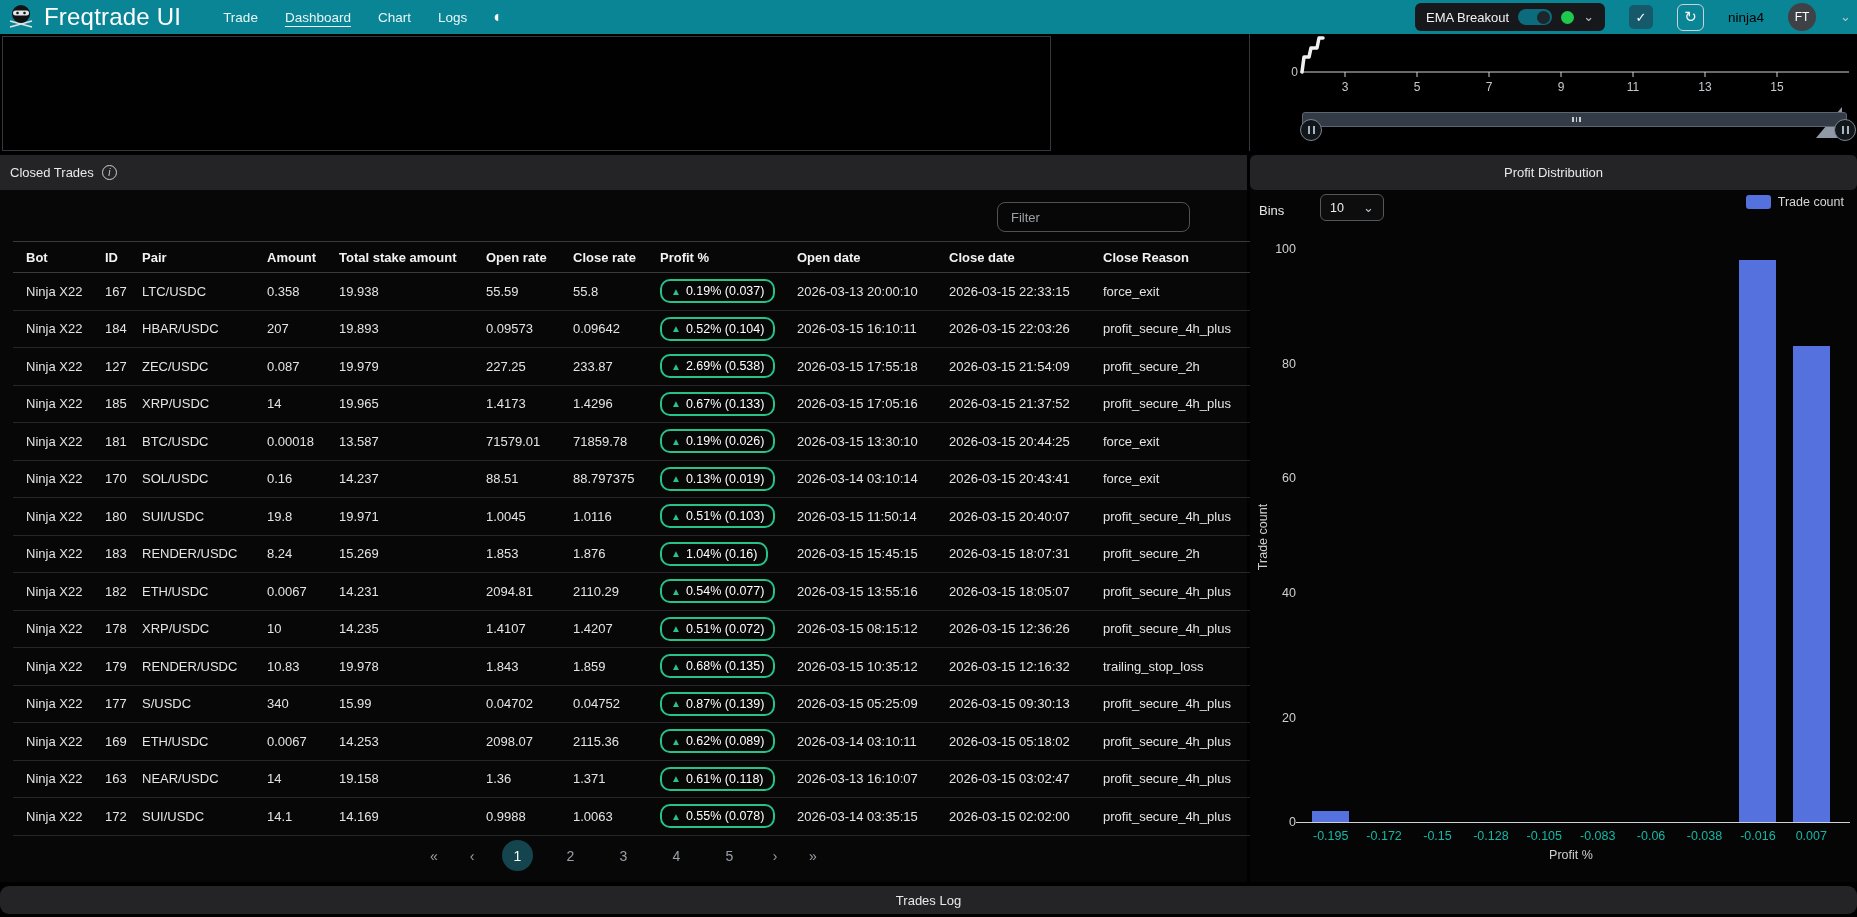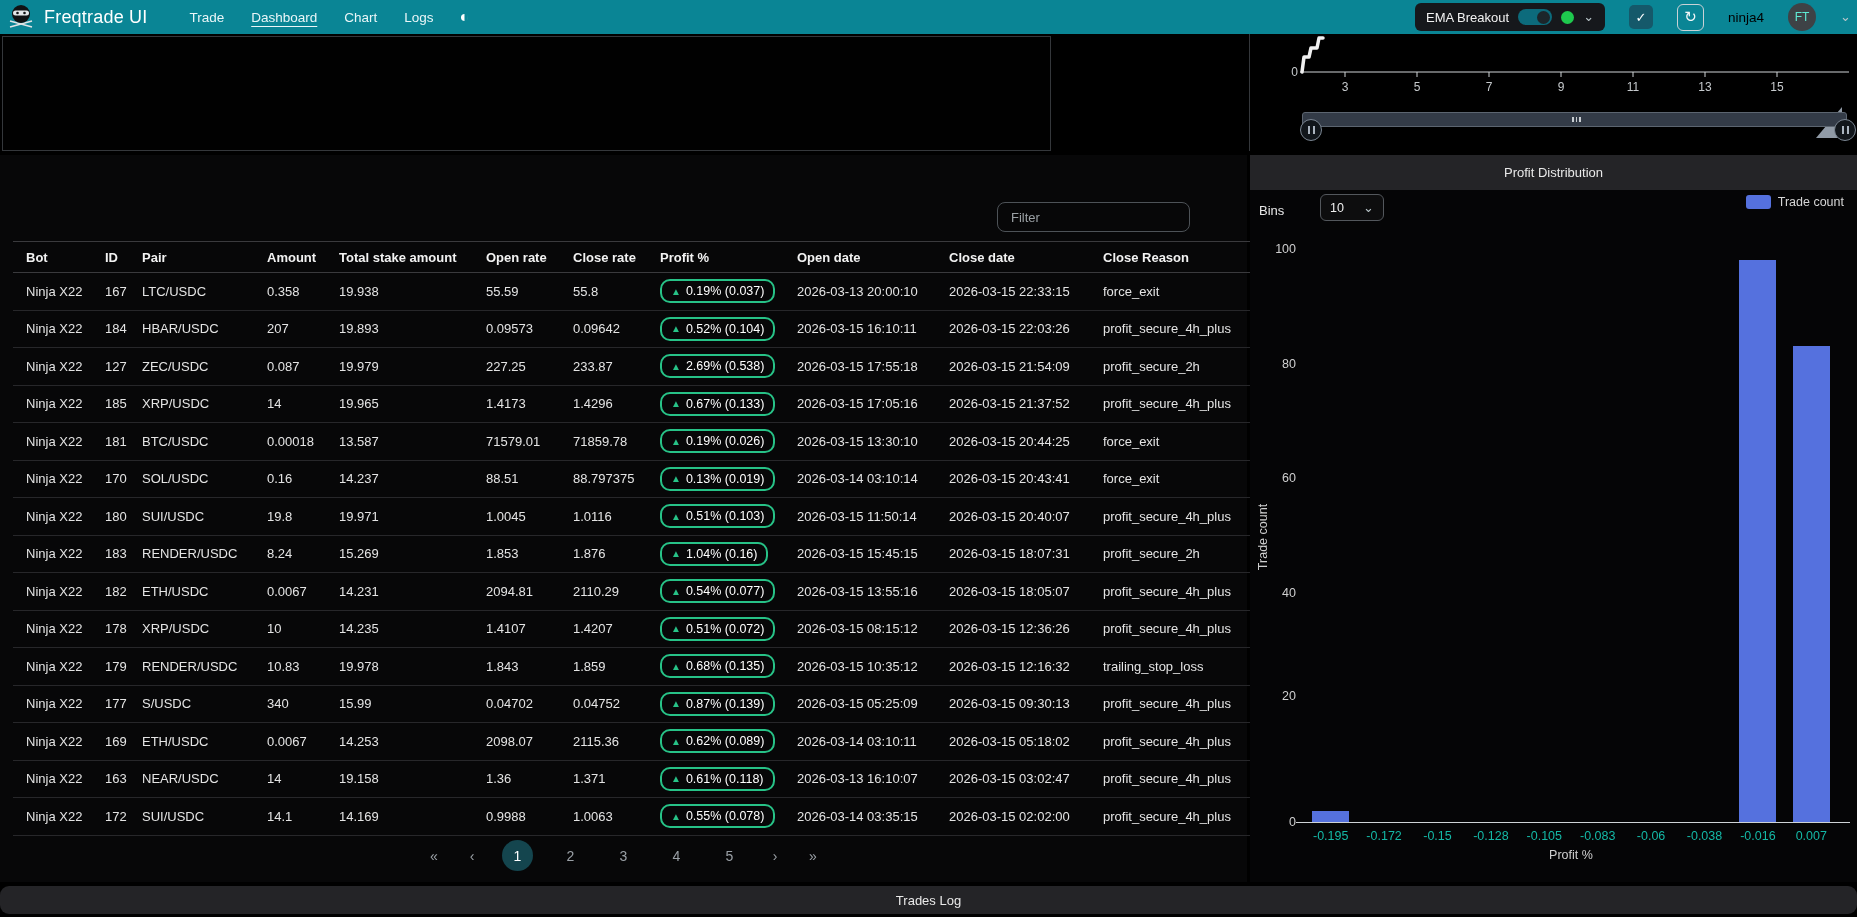--- a/index.html
+++ b/index.html
@@ -1,38 +1,38 @@
 <!DOCTYPE html>
 <html style="--navbar-teal: #0a8595; --panel-header: #242427; --profit-green: #27c287; --bar-blue: #5571de; --status-green: #1ec94e;"><head>
 <meta charset="utf-8">
 <style>
   html,body{margin:0;padding:0;background:#000;font-family:"Liberation Sans",sans-serif;}
   .screen{position:relative;width:1857px;height:917px;background:#000;overflow:hidden;}
 
   
   .navbar{position:absolute;left:0;top:0;width:100%;height:34px;background:var(--navbar-teal,#0a8595);
           display:flex;align-items:center;box-sizing:border-box;padding:0 6px;}
-  .brand{color:#fff;font-size:18px;font-weight:500;margin-left:8px;letter-spacing:.2px;}
+  .brand{color:#fff;font-size:24px;font-weight:500;margin-left:8px;letter-spacing:.2px;}
   .nav-items{display:flex;align-items:center;margin-left:42px;gap:27px;}
   .nav-link{color:#eaf6f8;font-size:13.5px;text-decoration:none;cursor:pointer;text-align:center;}
   .nav-link.active{text-decoration:underline;text-underline-offset:4px;}
   .theme-icon{color:#fff;font-size:16px;margin-left:26px;cursor:pointer;}
   .nav-right{margin-left:auto;display:flex;align-items:center;gap:24px;}
   .bot-pill{display:flex;align-items:center;gap:9px;background:#16181c;border-radius:6px;height:28px;padding:0 11px;cursor:pointer;}
   .bot-pill .bot-name{color:#f2f2f2;font-size:13px;}
   .toggle{position:relative;width:34px;height:16px;border-radius:9px;background:#0c6b7c;}
   .toggle .knob{position:absolute;right:2px;top:1.5px;width:13px;height:13px;border-radius:50%;background:#1c262b;}
   .status-dot{width:13px;height:13px;border-radius:50%;background:var(--status-green,#1ec94e);}
   .chev{color:#b9c6ca;font-size:13px;line-height:10px;}
   .check-btn{width:24px;height:24px;border-radius:5px;background:#15596a;color:#fff;font-size:13px;
              display:flex;align-items:center;justify-content:center;cursor:pointer;}
   .reload-btn{width:27px;height:27px;border-radius:6px;border:1px solid #c9d2d6;color:#f2f7f8;font-size:15px;
               display:flex;align-items:center;justify-content:center;cursor:pointer;box-sizing:border-box;background:transparent;}
   .username{color:#000000;font-size:13.5px;}
-  .avatar{width:28px;height:28px;border-radius:50%;background:#3e4246;color:#5eead4;font-size:12px;
+  .avatar{width:28px;height:28px;border-radius:50%;background:#3e4246;color:#ffffff;font-size:12px;
           display:flex;align-items:center;justify-content:center;cursor:pointer;}
 
   
   .top-left-panel{position:absolute;left:2px;top:36px;width:1047px;height:113px;background:#010101;border:1px solid #34373b;}
   .top-divider{position:absolute;left:1249px;top:34px;width:1px;height:117px;background:#34373b;}
   .top-right{position:absolute;left:1250px;top:34px;width:607px;height:119px;background:#000;}
   .tr-ylabel{position:absolute;right:559px;top:31px;width:40px;text-align:right;color:#c6cacd;font-size:12px;}
   .tr-tick-label{position:absolute;top:46px;width:36px;text-align:center;color:#c6cacd;font-size:12px;}
   .dz-bar{position:absolute;left:52px;top:78px;width:545px;height:15px;background:#333b47;border:1px solid #5c6570;border-radius:3px;box-sizing:border-box;}
   .dz-grip{position:absolute;left:322px;top:83px;display:flex;gap:2px;}
@@ -60,21 +60,21 @@
          padding:3px 9px;color:#fff;font-size:12.5px;}
   .badge .tri{color:var(--profit-green,#27c287);font-size:10px;}
 
   .pagination{position:absolute;left:0;top:685px;width:1247px;display:flex;justify-content:center;align-items:center;gap:22px;}
   .page{min-width:16px;height:31px;display:flex;align-items:center;justify-content:center;color:#9aa0a6;font-size:14px;cursor:pointer;}
   .page.num{width:31px;border-radius:50%;}
   .page.active{background:#14454e;color:#fff;}
 
   
   .right-panel{position:absolute;left:1250px;top:155px;width:607px;height:727px;background:#050506;}
-  .right-panel .panel-header{justify-content:center;}
+  .right-panel .panel-header{justify-content:center;border-radius:6px;}
   .bins-label{position:absolute;left:9px;top:48px;color:#e8e8e8;font-size:13px;}
   .bins-select{position:absolute;left:70px;top:39px;width:64px;height:27px;box-sizing:border-box;border:1px solid #53575c;
                border-radius:6px;background:#0d0d0e;color:#eee;font-size:12.5px;display:flex;align-items:center;
                justify-content:space-between;padding:0 9px;cursor:pointer;}
   .legend{position:absolute;right:13px;top:40px;display:flex;align-items:center;gap:7px;cursor:pointer;}
   .legend .swatch{width:25px;height:14px;border-radius:3px;background:var(--bar-blue,#5571de);}
   .legend .txt{color:#d6d6d6;font-size:12.5px;}
 
   .plot{position:absolute;left:54px;top:95px;width:534px;height:573px;}
   .axis-line{position:absolute;left:-8px;bottom:0;width:554px;height:1px;background:#cfd3d6;}
@@ -167,20 +167,24 @@
         <i></i>
         <i></i>
       </div>
     <div class="dz-handle" style="left:584px">
         <i></i>
         <i></i>
       </div>
   </div>
 
   <section class="closed-panel">
+    <div class="panel-header">
+      <span>Closed Trades</span>
+      <span class="info-icon">i</span>
+    </div>
     <input class="filter-input" type="text" placeholder="Filter" style="">
     <table class="trades">
       <colgroup>
         <col style="width:80px">
           <col style="width:37px">
           <col style="width:125px">
           <col style="width:72px">
         <col style="width:147px">
           <col style="width:87px">
           <col style="width:87px">
@@ -471,21 +475,21 @@
     </div>
     <div class="legend">
       <span class="swatch"></span>
       <span class="txt">Trade count</span>
     </div>
     <div class="plot" id="plot">
       <div class="axis-line"></div>
       <div class="yname">Trade count</div>
       <div class="xname">Profit %</div>
     <div class="ytick" style="left: -50px; top: 565px;">0</div>
-        <div class="ytick" style="left: -50px; top: 439px; text-align: right;">20</div>
+        <div class="ytick" style="left: -50px; top: 461px; text-align: right;">20</div>
         <div class="ytick" style="left: -50px; top: 335.8px;">40</div>
         <div class="ytick" style="left: -50px; top: 221.2px;">60</div>
         <div class="ytick" style="left: -50px; top: 106.6px;">80</div>
         <div class="ytick" style="left: -50px; top: -8px;">100</div>
         <div class="bar" style="left: 8.2px; height: 11.46px;"></div>
         <div class="xtick" style="left: 0px; width: 53.4px;">-0.195</div>
         <div class="xtick" style="left: 53.4px; width: 53.4px;">-0.172</div>
         <div class="xtick" style="left: 106.8px; width: 53.4px;">-0.15</div>
         <div class="xtick" style="left: 160.2px; width: 53.4px;">-0.128</div>
         <div class="xtick" style="left: 213.6px; width: 53.4px;">-0.105</div>

